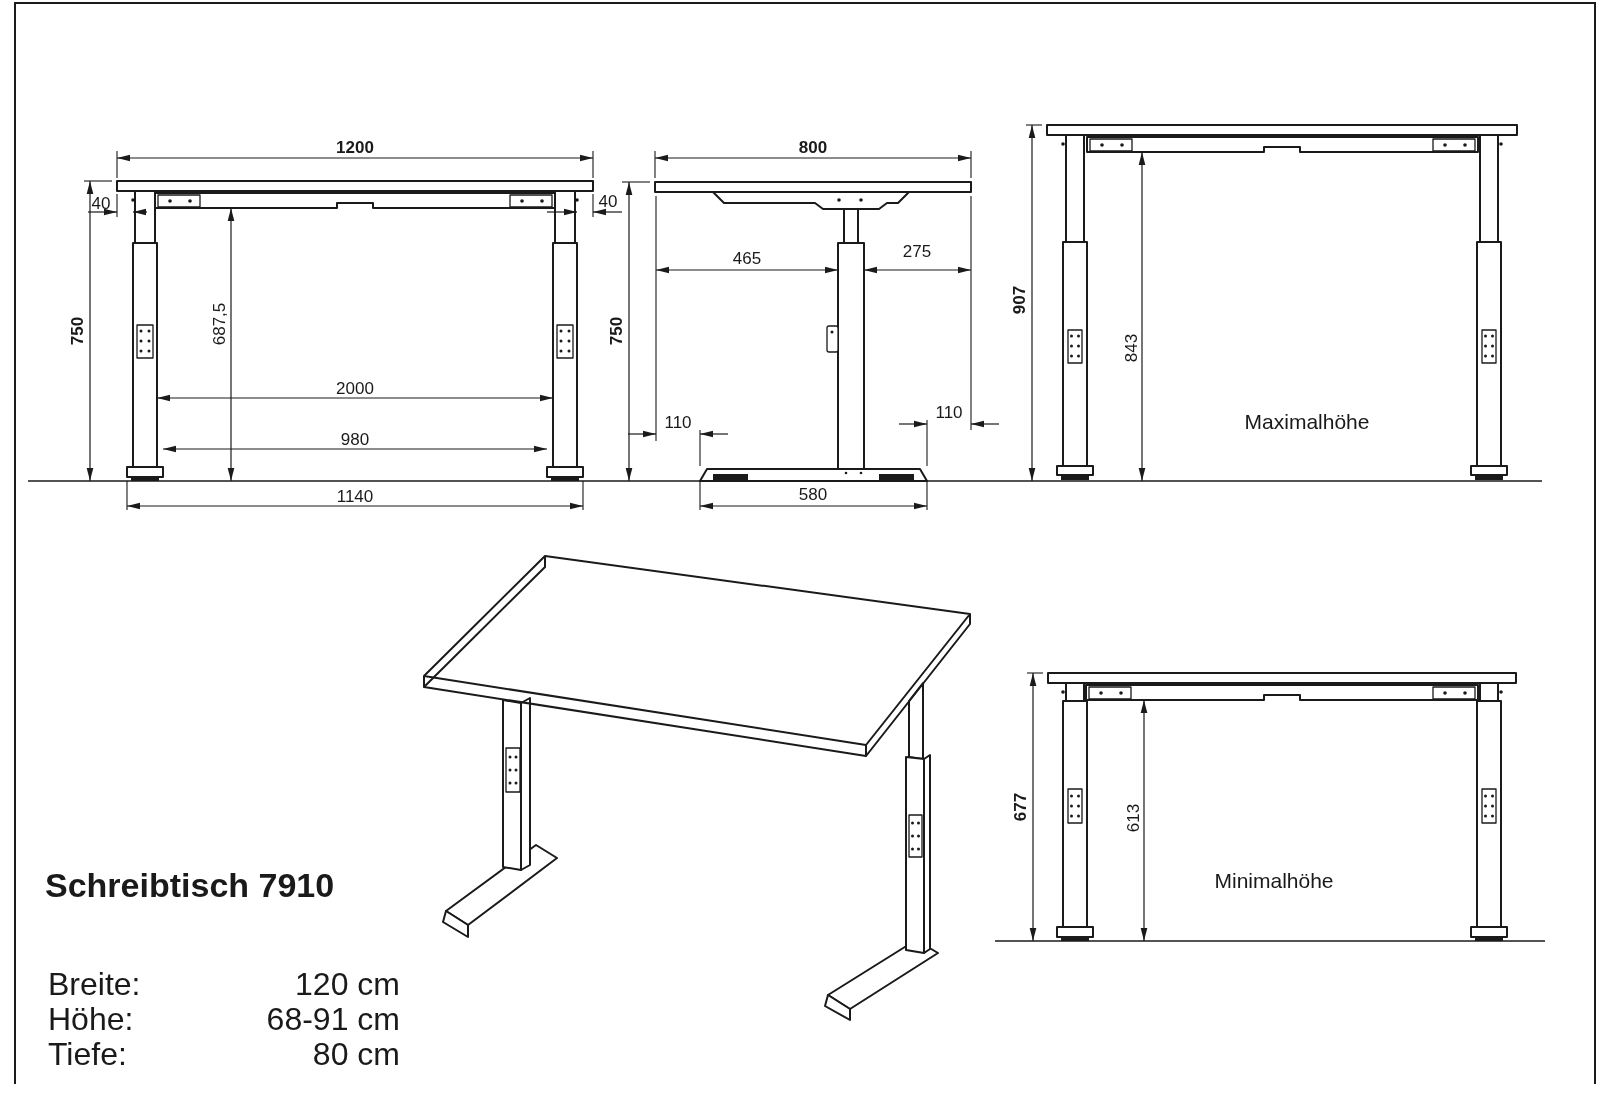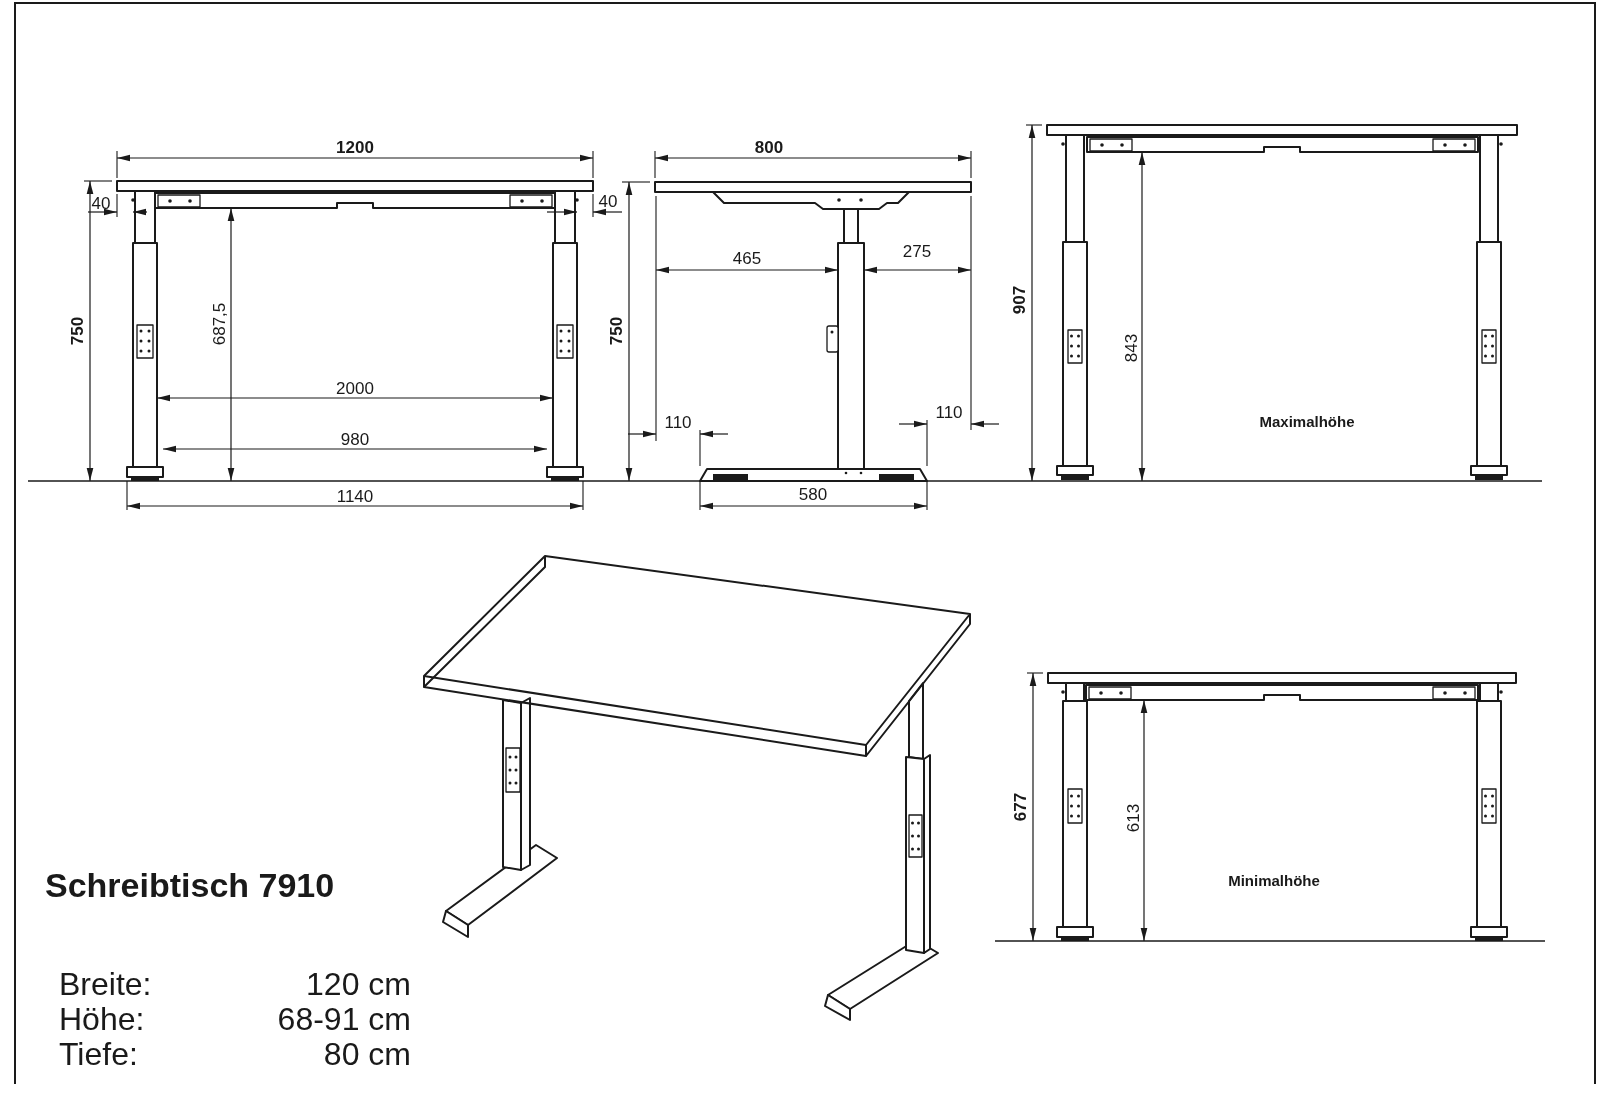--- a/index.html
+++ b/index.html
@@ -13,24 +13,24 @@
   .t{stroke-width:1.3;}
   .dark{fill:#1a1a1a;stroke:none;}
   .dot{fill:#1a1a1a;stroke:none;}
   .dl{stroke:#1a1a1a;stroke-width:1.2;fill:none;}
   .xl{stroke:#1a1a1a;stroke-width:1.1;fill:none;}
   .gnd{stroke:#1a1a1a;stroke-width:1.6;}
   .lbl{position:absolute;transform:translate(-50%,-50%);font-size:17px;
        white-space:nowrap;line-height:1;}
   .b{font-weight:bold;}
   .rot{transform:translate(-50%,-50%) rotate(-90deg);}
-  .vlabel{font-size:15px;font-weight:bold;}
+  .vlabel{font-size:21px;font-weight:normal;}
   .title{position:absolute;left:45px;top:866px;font-size:34px;font-weight:bold;
          white-space:nowrap;}
-  .spec-row{position:absolute;left:48px;width:352px;height:36px;font-size:32px;margin-left:11px;}
+  .spec-row{position:absolute;left:48px;width:352px;height:36px;font-size:32px;}
   .spec-label{position:absolute;left:0;top:0;}
   .spec-value{position:absolute;right:0;top:0;text-align:center;}
 </style>
 </head>
 <body>
 
 <div class="page">
   <div class="frame"></div>
 
   <svg class="draw" width="1600" height="1100" viewBox="0 0 1600 1100">
@@ -238,21 +238,21 @@
 
   <div class="lbl b" style="left:355px;top:147px">1200</div>
   <div class="lbl" style="left:101px;top:203px">40</div>
   <div class="lbl" style="left:608px;top:201px">40</div>
   <div class="lbl b rot" style="left:77px;top:331px">750</div>
   <div class="lbl rot" style="left:219px;top:324px">687,5</div>
   <div class="lbl" style="left:355px;top:388px">2000</div>
   <div class="lbl" style="left:355px;top:439px">980</div>
   <div class="lbl" style="left:355px;top:496px">1140</div>
 
-  <div class="lbl b" style="left:769px;top:147px">800</div>
+  <div class="lbl b" style="left:813px;top:147px">800</div>
   <div class="lbl b rot" style="left:616px;top:331px">750</div>
   <div class="lbl" style="left:747px;top:258px">465</div>
   <div class="lbl" style="left:917px;top:251px">275</div>
   <div class="lbl" style="left:678px;top:422px">110</div>
   <div class="lbl" style="left:949px;top:412px">110</div>
   <div class="lbl" style="left:813px;top:494px">580</div>
 
   <div class="lbl b rot" style="left:1019px;top:300px">907</div>
   <div class="lbl rot" style="left:1131px;top:348px">843</div>
   <div class="lbl vlabel" style="left:1307px;top:421px">Maximalhöhe</div>

